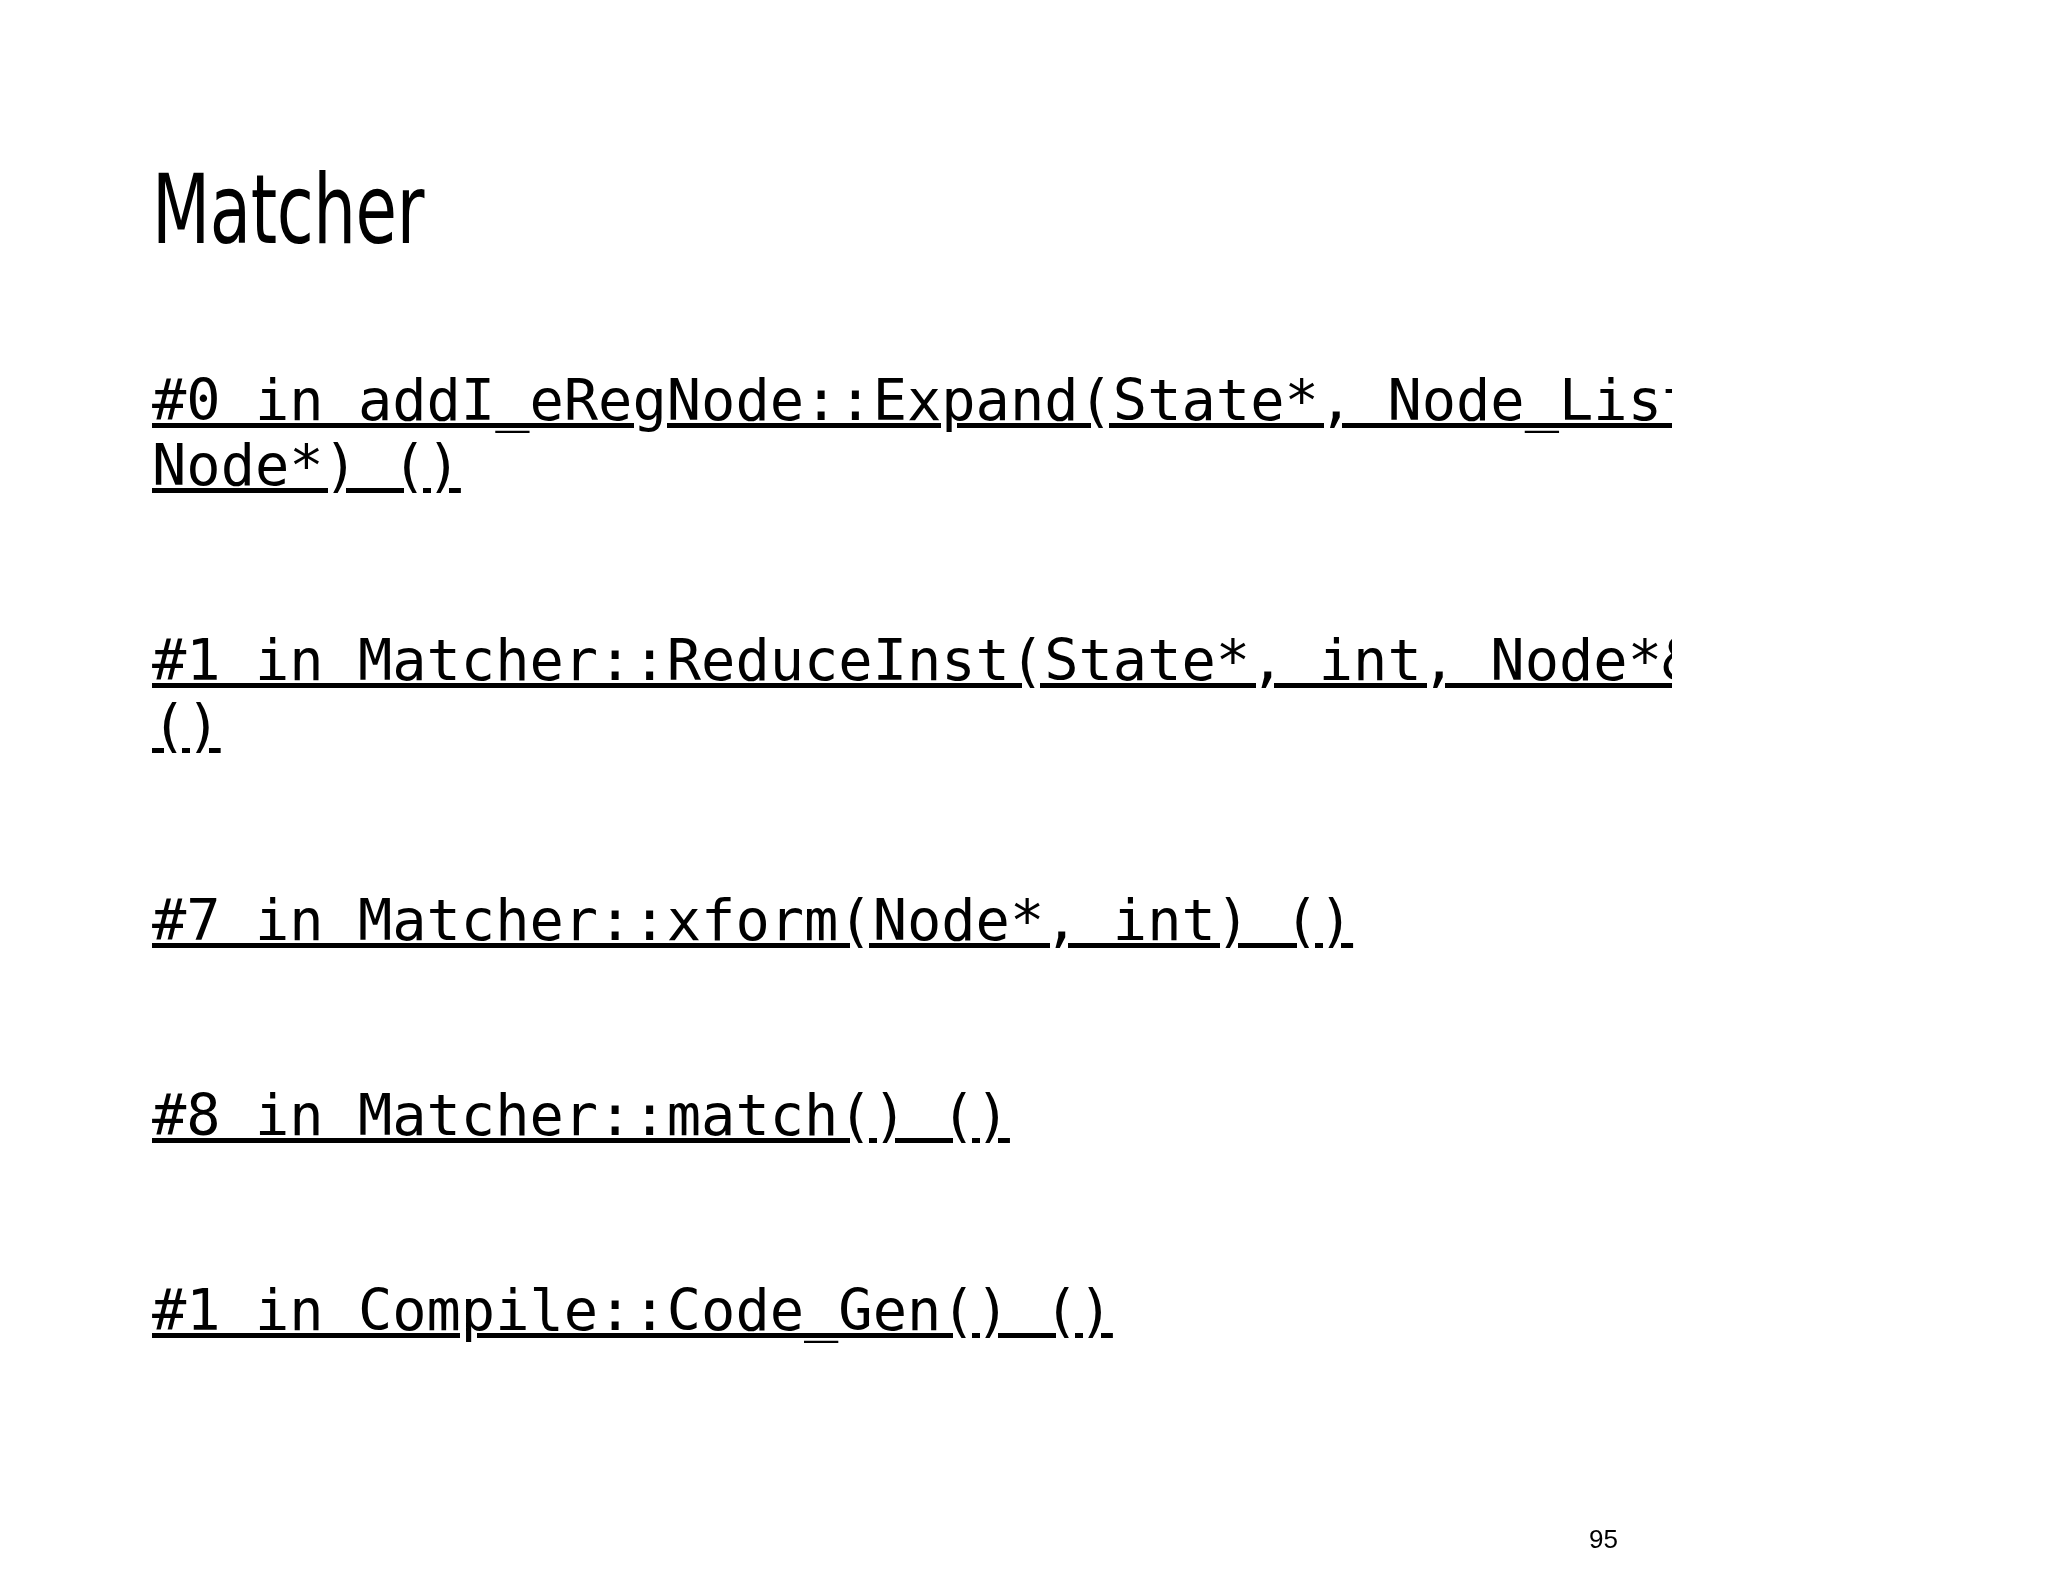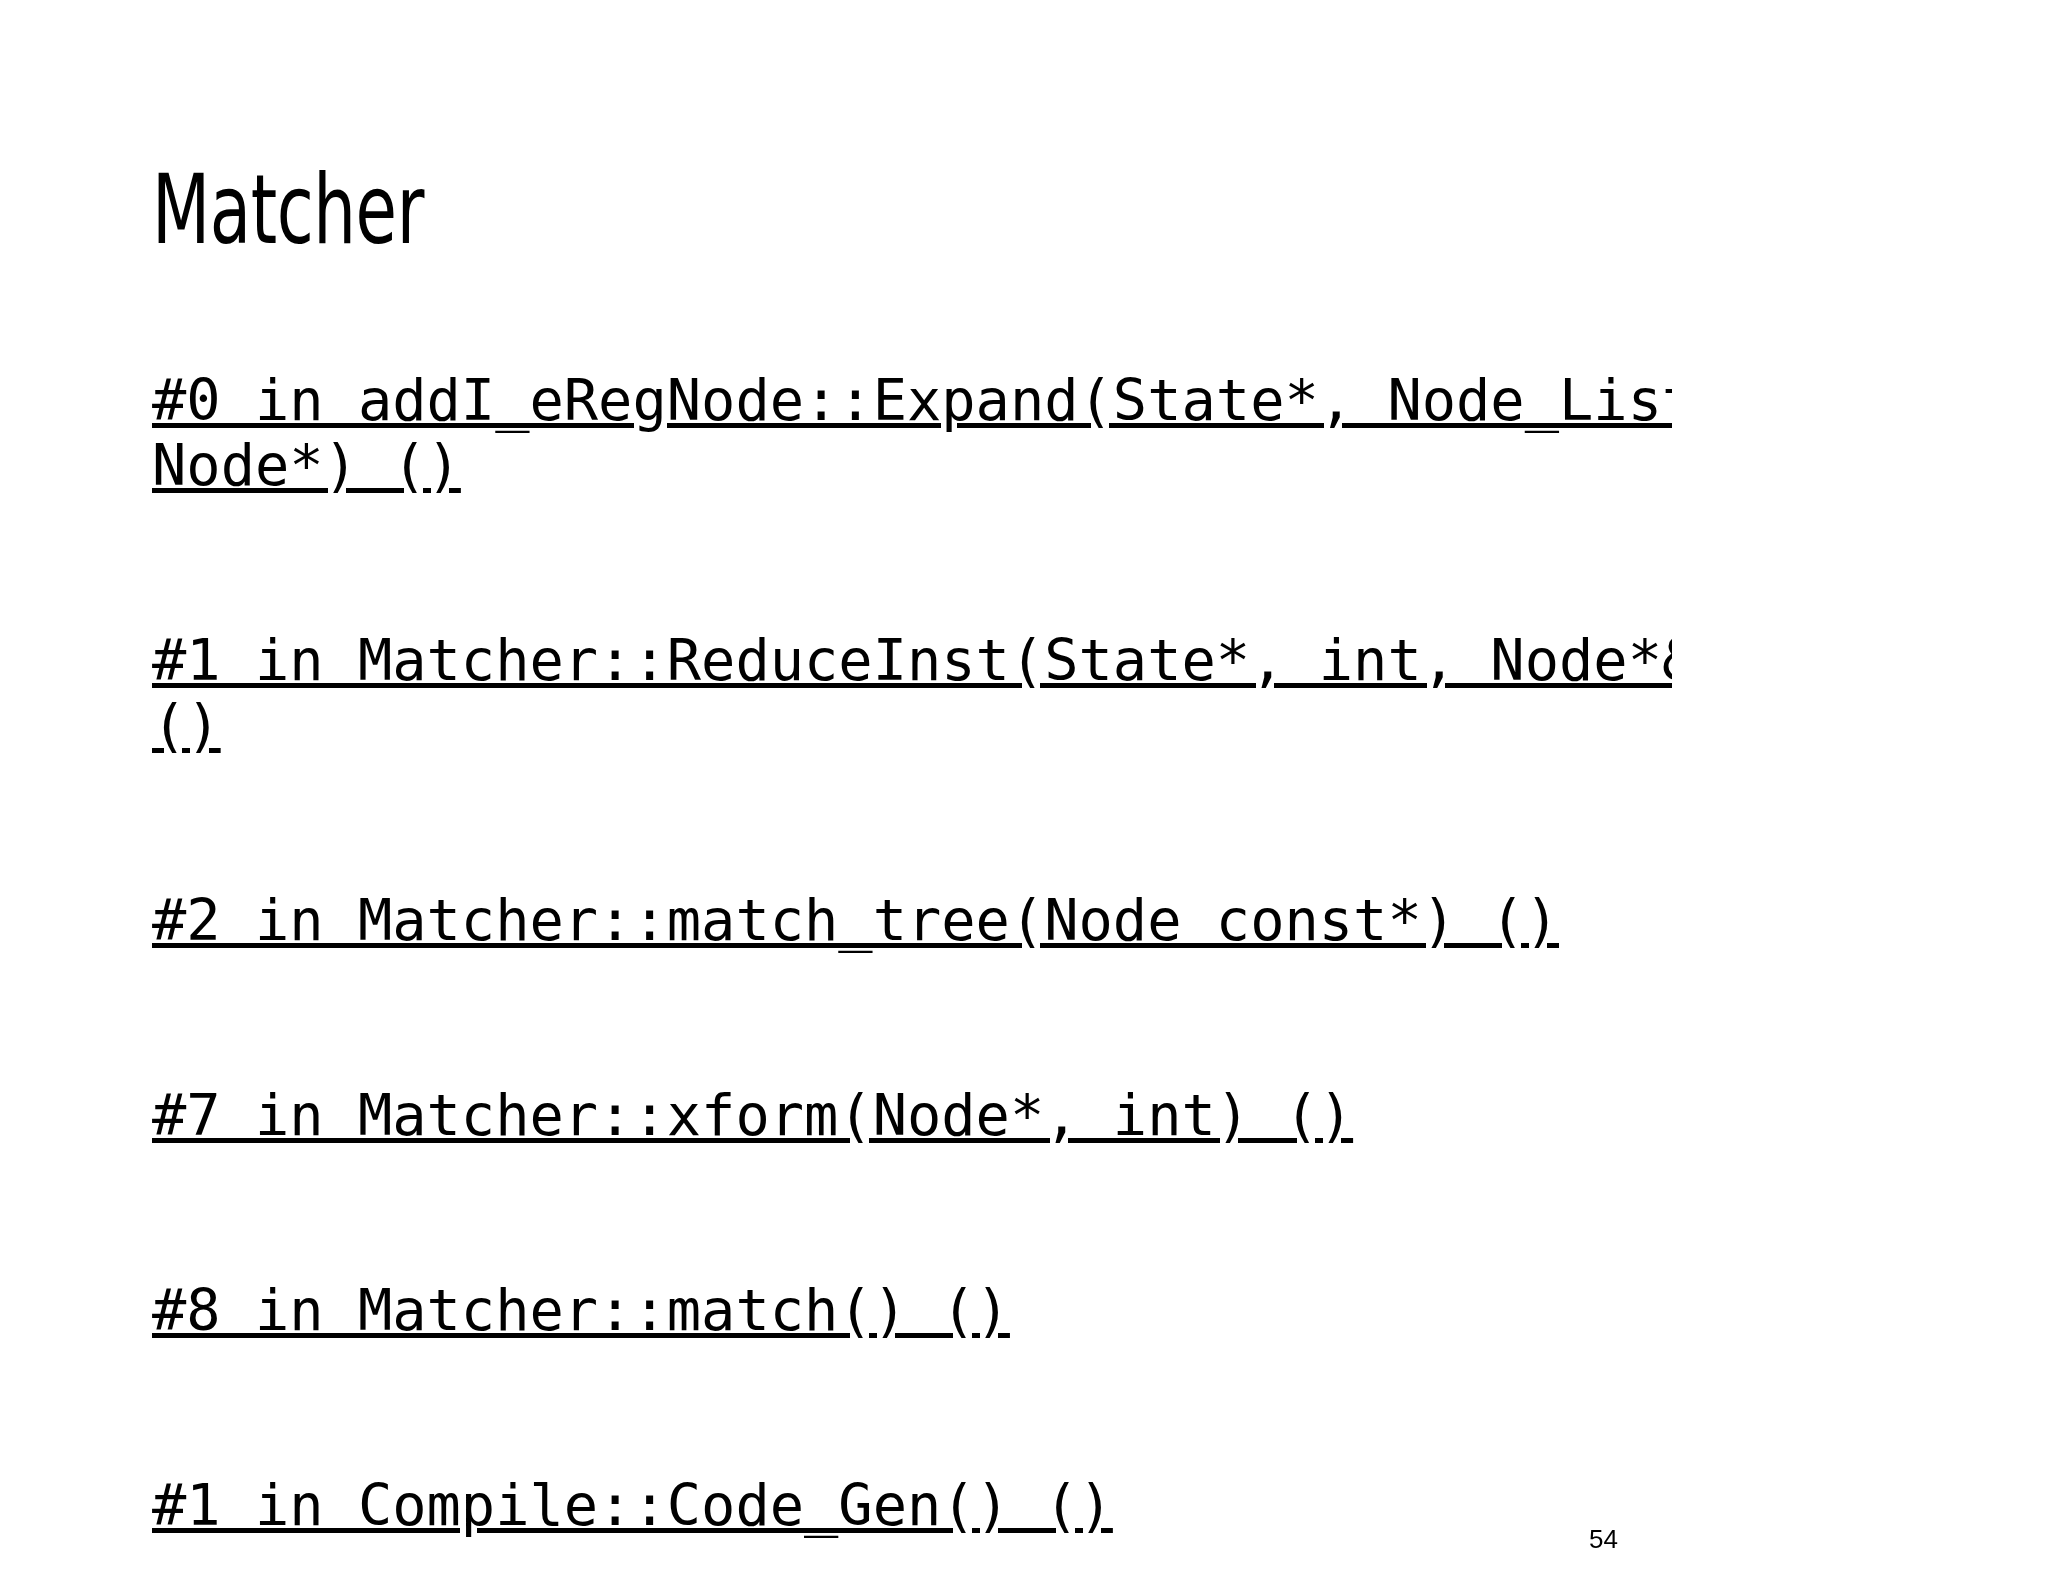--- a/index.html
+++ b/index.html
@@ -70,22 +70,21 @@
 </head>
 <body>
 
 <div class="slide">
 
   <h1 class="slide-title">Matcher</h1>
 
   <div class="trace-block">
     <span class="trace-line">#0 in addI_eRegNode::Expand(State*, Node_List&amp;, Node*) ()</span>
     <span class="trace-line">#1 in Matcher::ReduceInst(State*, int, Node*&amp;) ()</span>
-    <span class="trace-line">#2 in Matcher::match_tree(Node const*) ()</span>
     <span class="trace-line">#7 in Matcher::xform(Node*, int) ()</span>
     <span class="trace-line">#8 in Matcher::match() ()</span>
     <span class="trace-line">#1 in Compile::Code_Gen() ()</span>
     
   </div>
 
-  <div class="page-number">54</div>
+  <div class="page-number">95</div>
 
 </div>
 
 </body></html>

